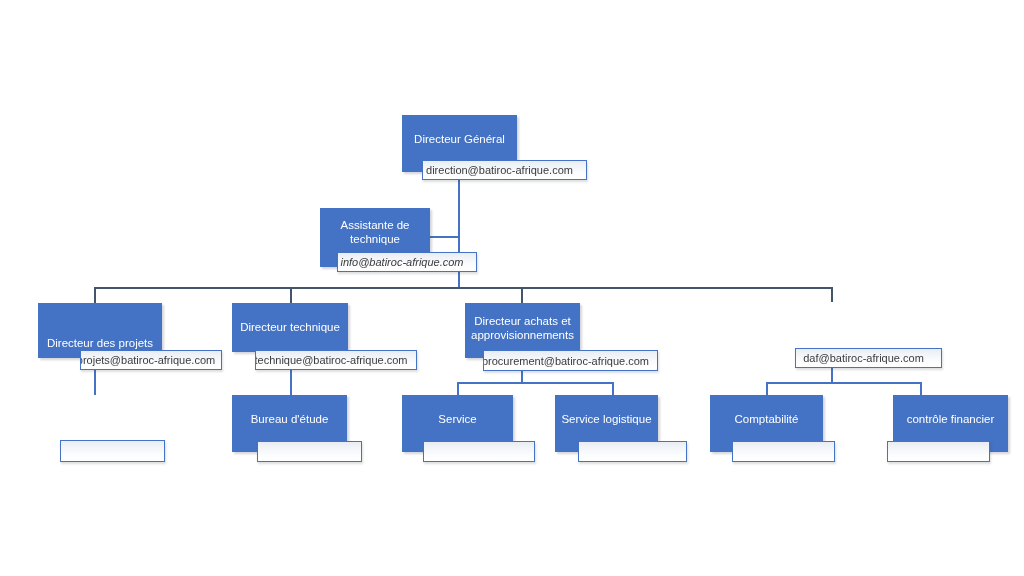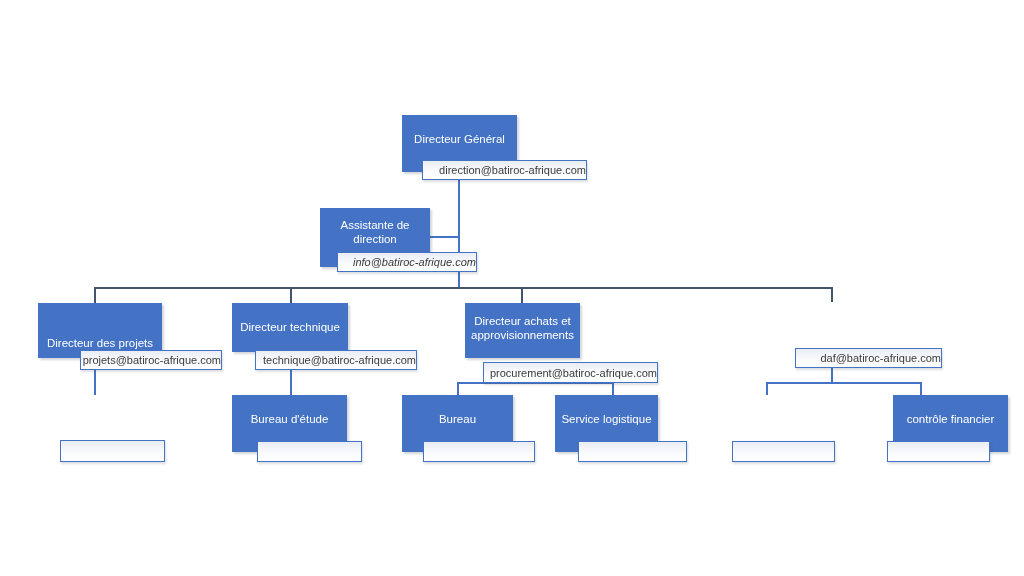--- a/index.html
+++ b/index.html
@@ -25,24 +25,24 @@
     box-sizing:border-box;
     padding:2px 4px;
   }
   .emailbox{
     position:absolute;
     background:linear-gradient(180deg,#e9edf3 0%,#fbfcfe 65%,#ffffff 100%);
     border:1px solid #4472C4;
     box-sizing:border-box;
     display:flex;
     align-items:center;
-    justify-content:flex-end;
+    justify-content:center;
     font-size:11px;
     color:#3b3b3b;
-    padding:0 0 0 4px;
+    padding:0 14px 0 4px;
     z-index:3;
     box-shadow:1px 1.5px 2px rgba(60,70,90,0.18);
     white-space:nowrap;
     overflow:hidden;
   }
   .conn{position:absolute;z-index:1;}
   .conn.blue{background:#4472C4;}
   .conn.dark{background:#44546A;}
 </style>
 </head>
@@ -72,21 +72,21 @@
   <div class="conn blue" style="left:920px;top:382px;width:2px;height:13px;"></div>
 
   <div class="node" style="left:402px;top:115px;width:115px;height:57px;padding-bottom:12px;">
     <span>Directeur Général</span>
   </div>
   <div class="emailbox" style="left:422px;top:160px;width:165px;height:20px;">
     <span>direction@batiroc-afrique.com</span>
   </div>
 
   <div class="node" style="left:320px;top:208px;width:110px;height:59px;padding-bottom:14px;">
-    <span>Assistante de direction</span>
+    <span>Assistante de technique</span>
   </div>
   <div class="emailbox" style="left:337px;top:252px;width:140px;height:20px;font-style:italic;">
     <span>info@batiroc-afrique.com</span>
   </div>
 
   <div class="node" style="left:38px;top:303px;width:124px;height:55px;padding-bottom:8px;align-items:flex-end;">
     <span>Directeur des projets</span>
   </div>
   <div class="emailbox" style="left:80px;top:350px;width:142px;height:20px;">
     <span>projets@batiroc-afrique.com</span>
@@ -95,53 +95,56 @@
   <div class="node" style="left:232px;top:303px;width:116px;height:49px;padding-bottom:3px;">
     <span>Directeur technique</span>
   </div>
   <div class="emailbox" style="left:255px;top:350px;width:162px;height:20px;">
     <span>technique@batiroc-afrique.com</span>
   </div>
 
   <div class="node" style="left:465px;top:303px;width:115px;height:55px;padding-bottom:8px;">
     <span>Directeur achats et approvisionnements</span>
   </div>
-  <div class="emailbox" style="left:483px;top:362px;width:175px;height:21px;">
+  <div class="emailbox" style="left:483px;top:350px;width:175px;height:21px;">
     <span>procurement@batiroc-afrique.com</span>
   </div>
 
   <div class="emailbox" style="left:795px;top:348px;width:147px;height:20px;">
     <span>daf@batiroc-afrique.com</span>
   </div>
 
   <div class="emailbox" style="left:60px;top:440px;width:105px;height:22px;">
     <span></span>
   </div>
 
   <div class="node" style="left:232px;top:395px;width:115px;height:57px;padding-bottom:11px;">
     <span>Bureau d'étude</span>
   </div>
   <div class="emailbox" style="left:257px;top:441px;width:105px;height:21px;">
     <span></span>
   </div>
 
   <div class="node" style="left:402px;top:395px;width:111px;height:57px;padding-bottom:11px;">
-    <span>Bureau</span>
+    <span>Service</span>
   </div>
   <div class="emailbox" style="left:423px;top:441px;width:112px;height:21px;">
     <span></span>
   </div>
 
   <div class="node" style="left:555px;top:395px;width:103px;height:57px;padding-bottom:11px;">
     <span>Service logistique</span>
   </div>
   <div class="emailbox" style="left:578px;top:441px;width:109px;height:21px;">
     <span></span>
   </div>
 
+  <div class="node" style="left:710px;top:395px;width:113px;height:57px;padding-bottom:11px;">
+    <span>Comptabilité</span>
+  </div>
   <div class="emailbox" style="left:732px;top:441px;width:103px;height:21px;">
     <span></span>
   </div>
 
   <div class="node" style="left:893px;top:395px;width:115px;height:57px;padding-bottom:11px;">
     <span>contrôle financier</span>
   </div>
   <div class="emailbox" style="left:887px;top:441px;width:103px;height:21px;">
     <span></span>
   </div>

